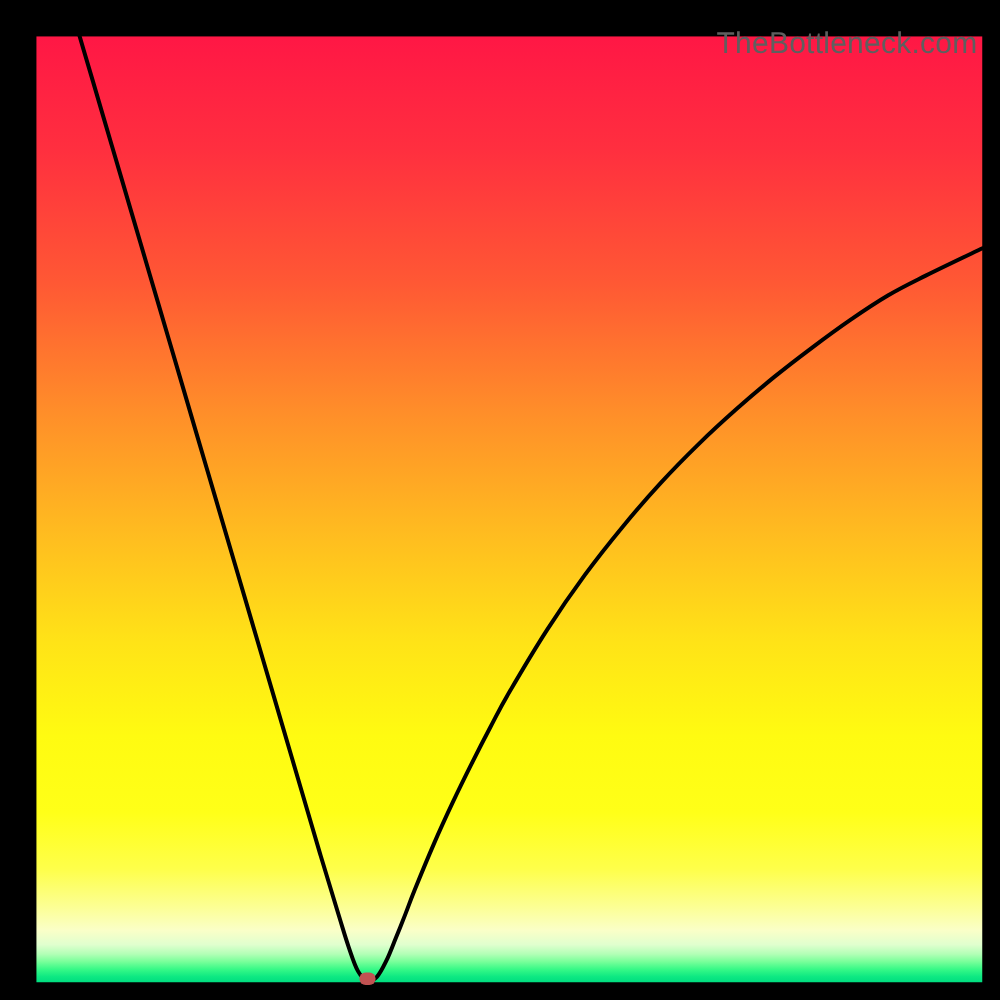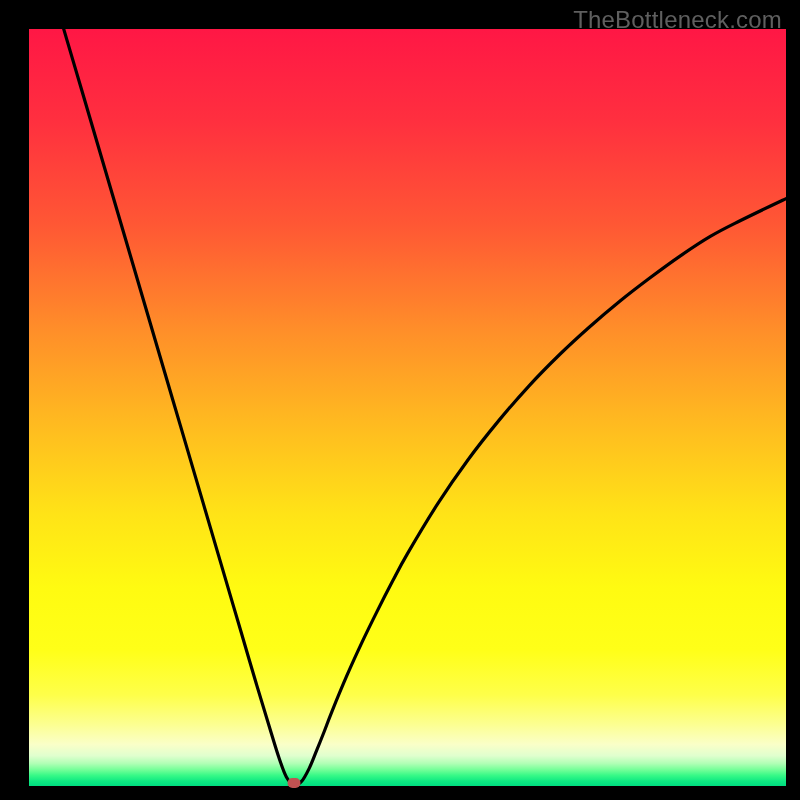--- a/index.html
+++ b/index.html
@@ -6,21 +6,21 @@
   body {
     width: 800px;
     height: 800px;
     background: #000000;
     position: relative;
     overflow: hidden;
     font-family: Arial, Helvetica, sans-serif;
   }
   .watermark {
     position: absolute;
-    top: 6px;
+    top: 21px;
     right: 18px;
     color: #5f5f5f;
     font-size: 24px;
     font-weight: 500;
     letter-spacing: 0.2px;
     z-index: 10;
   }
   .plot {
     position: absolute;
     left: 29px;

